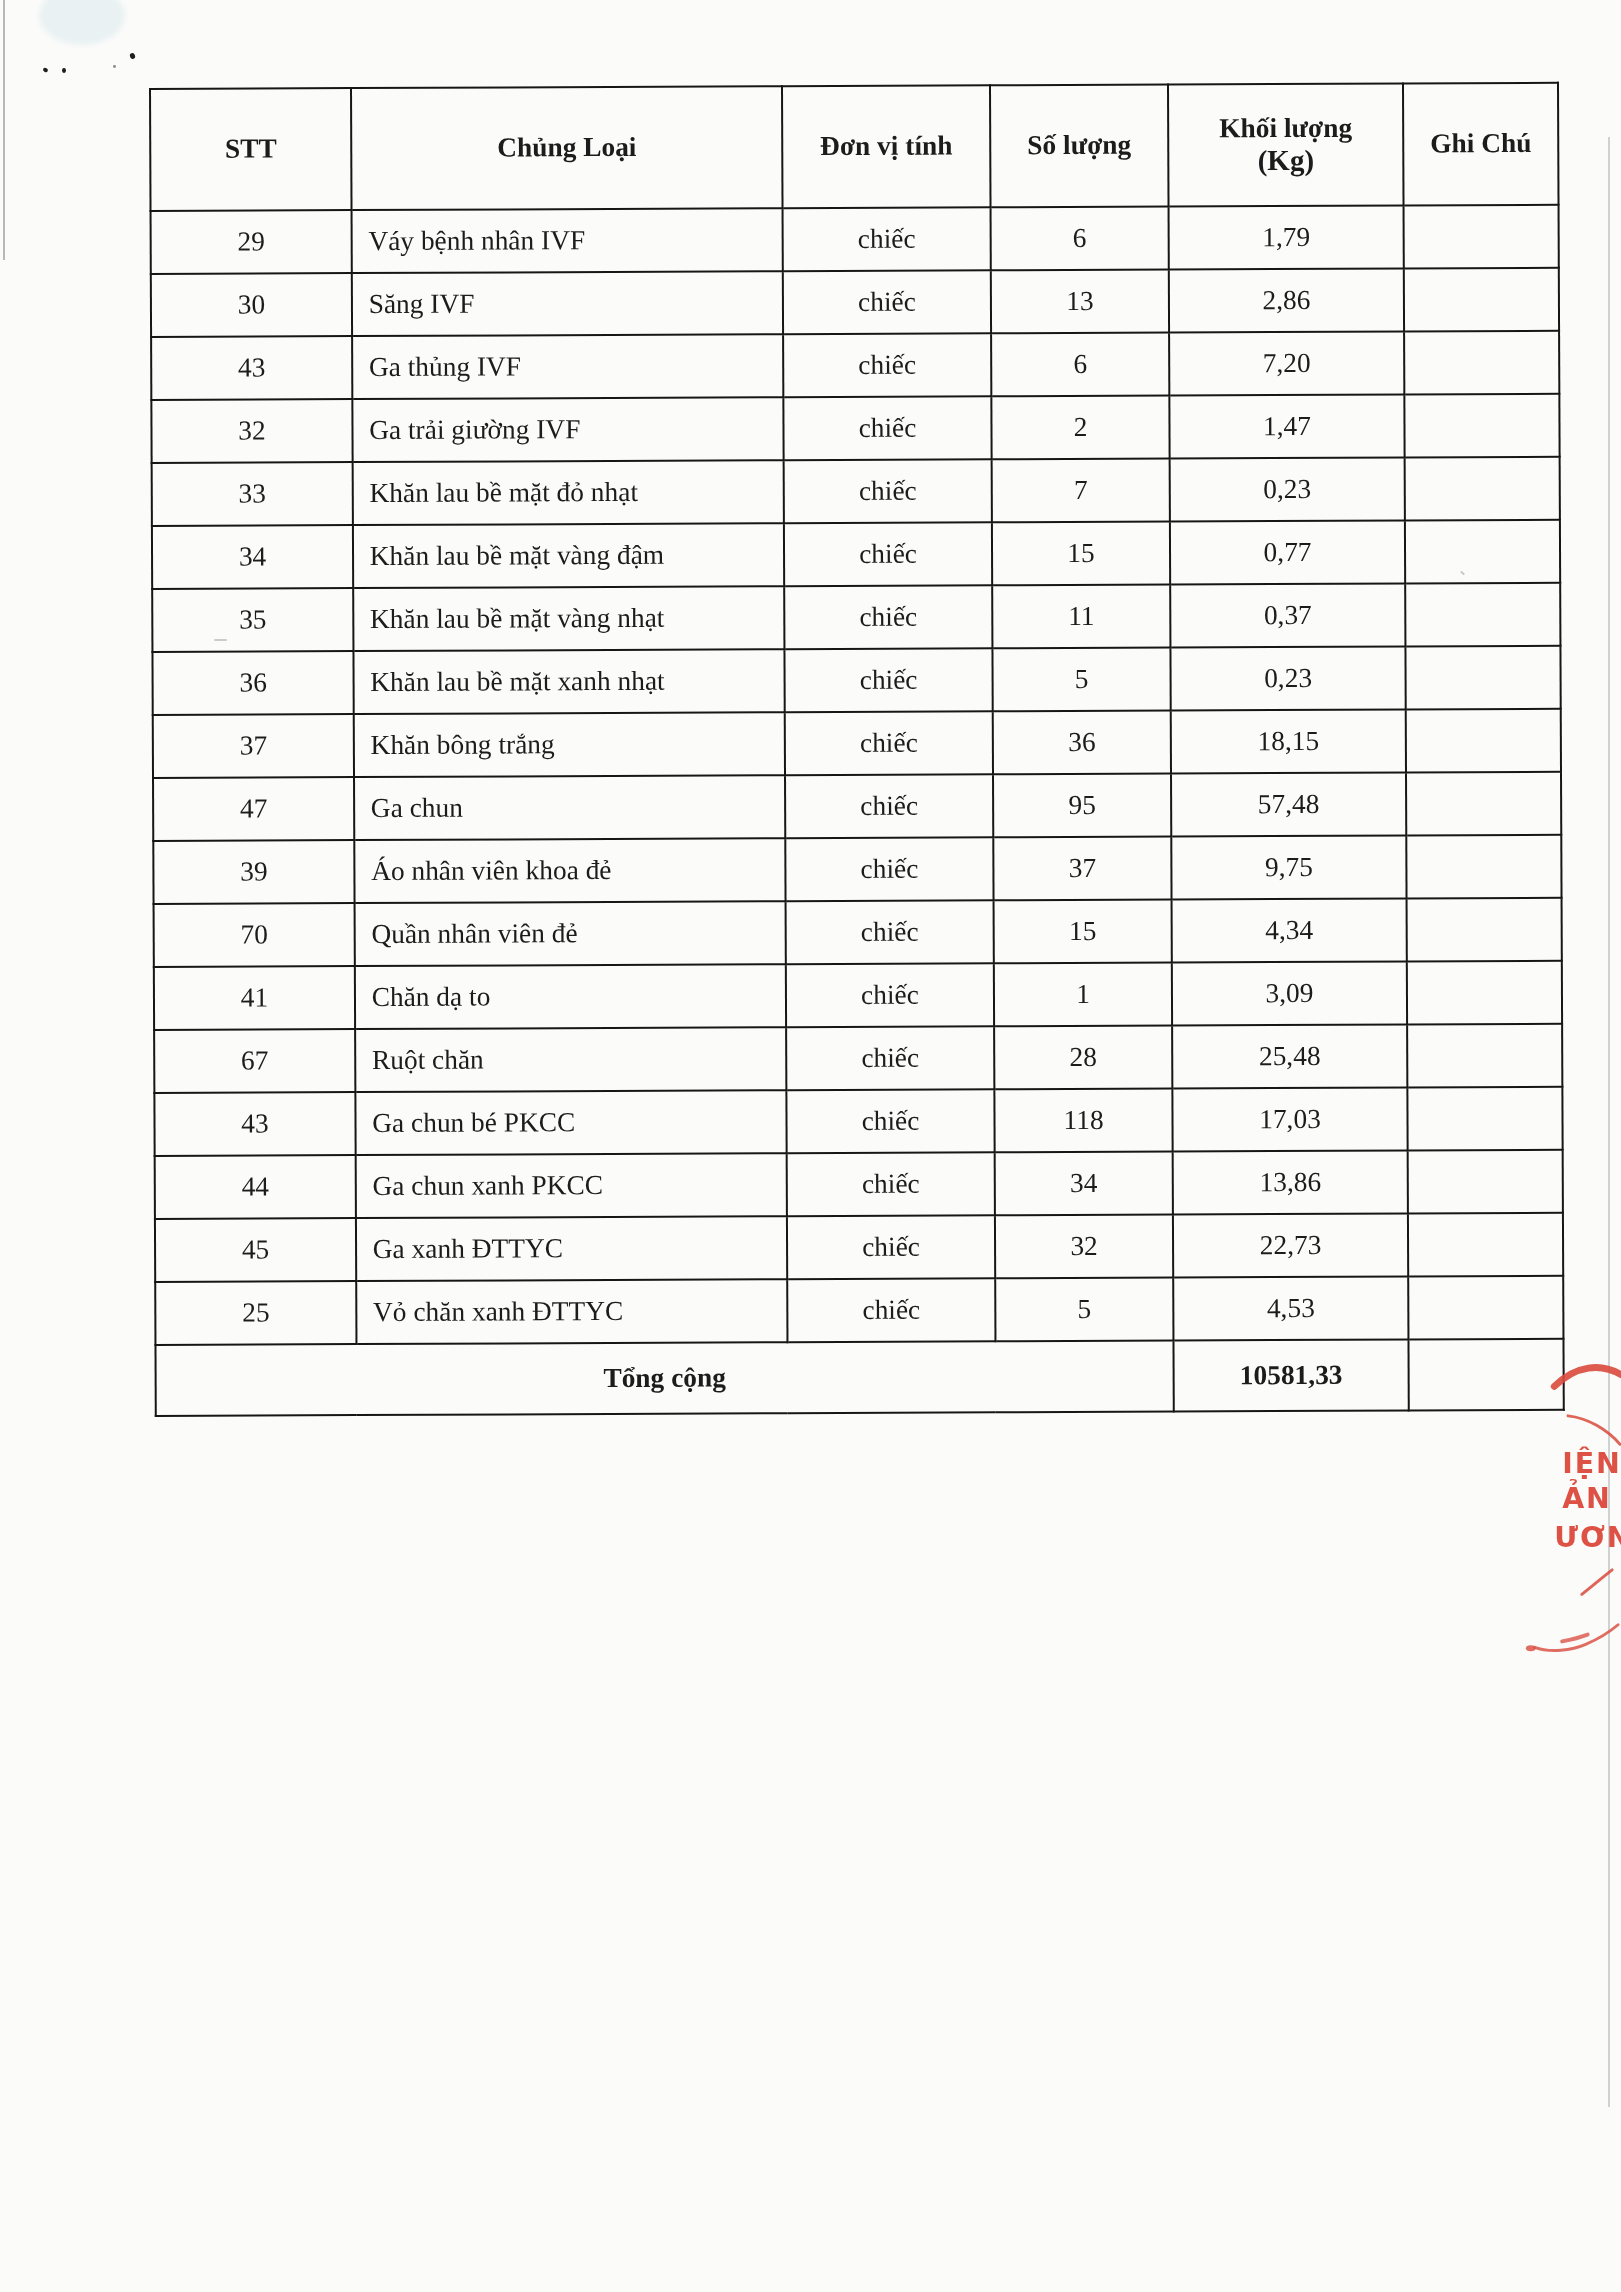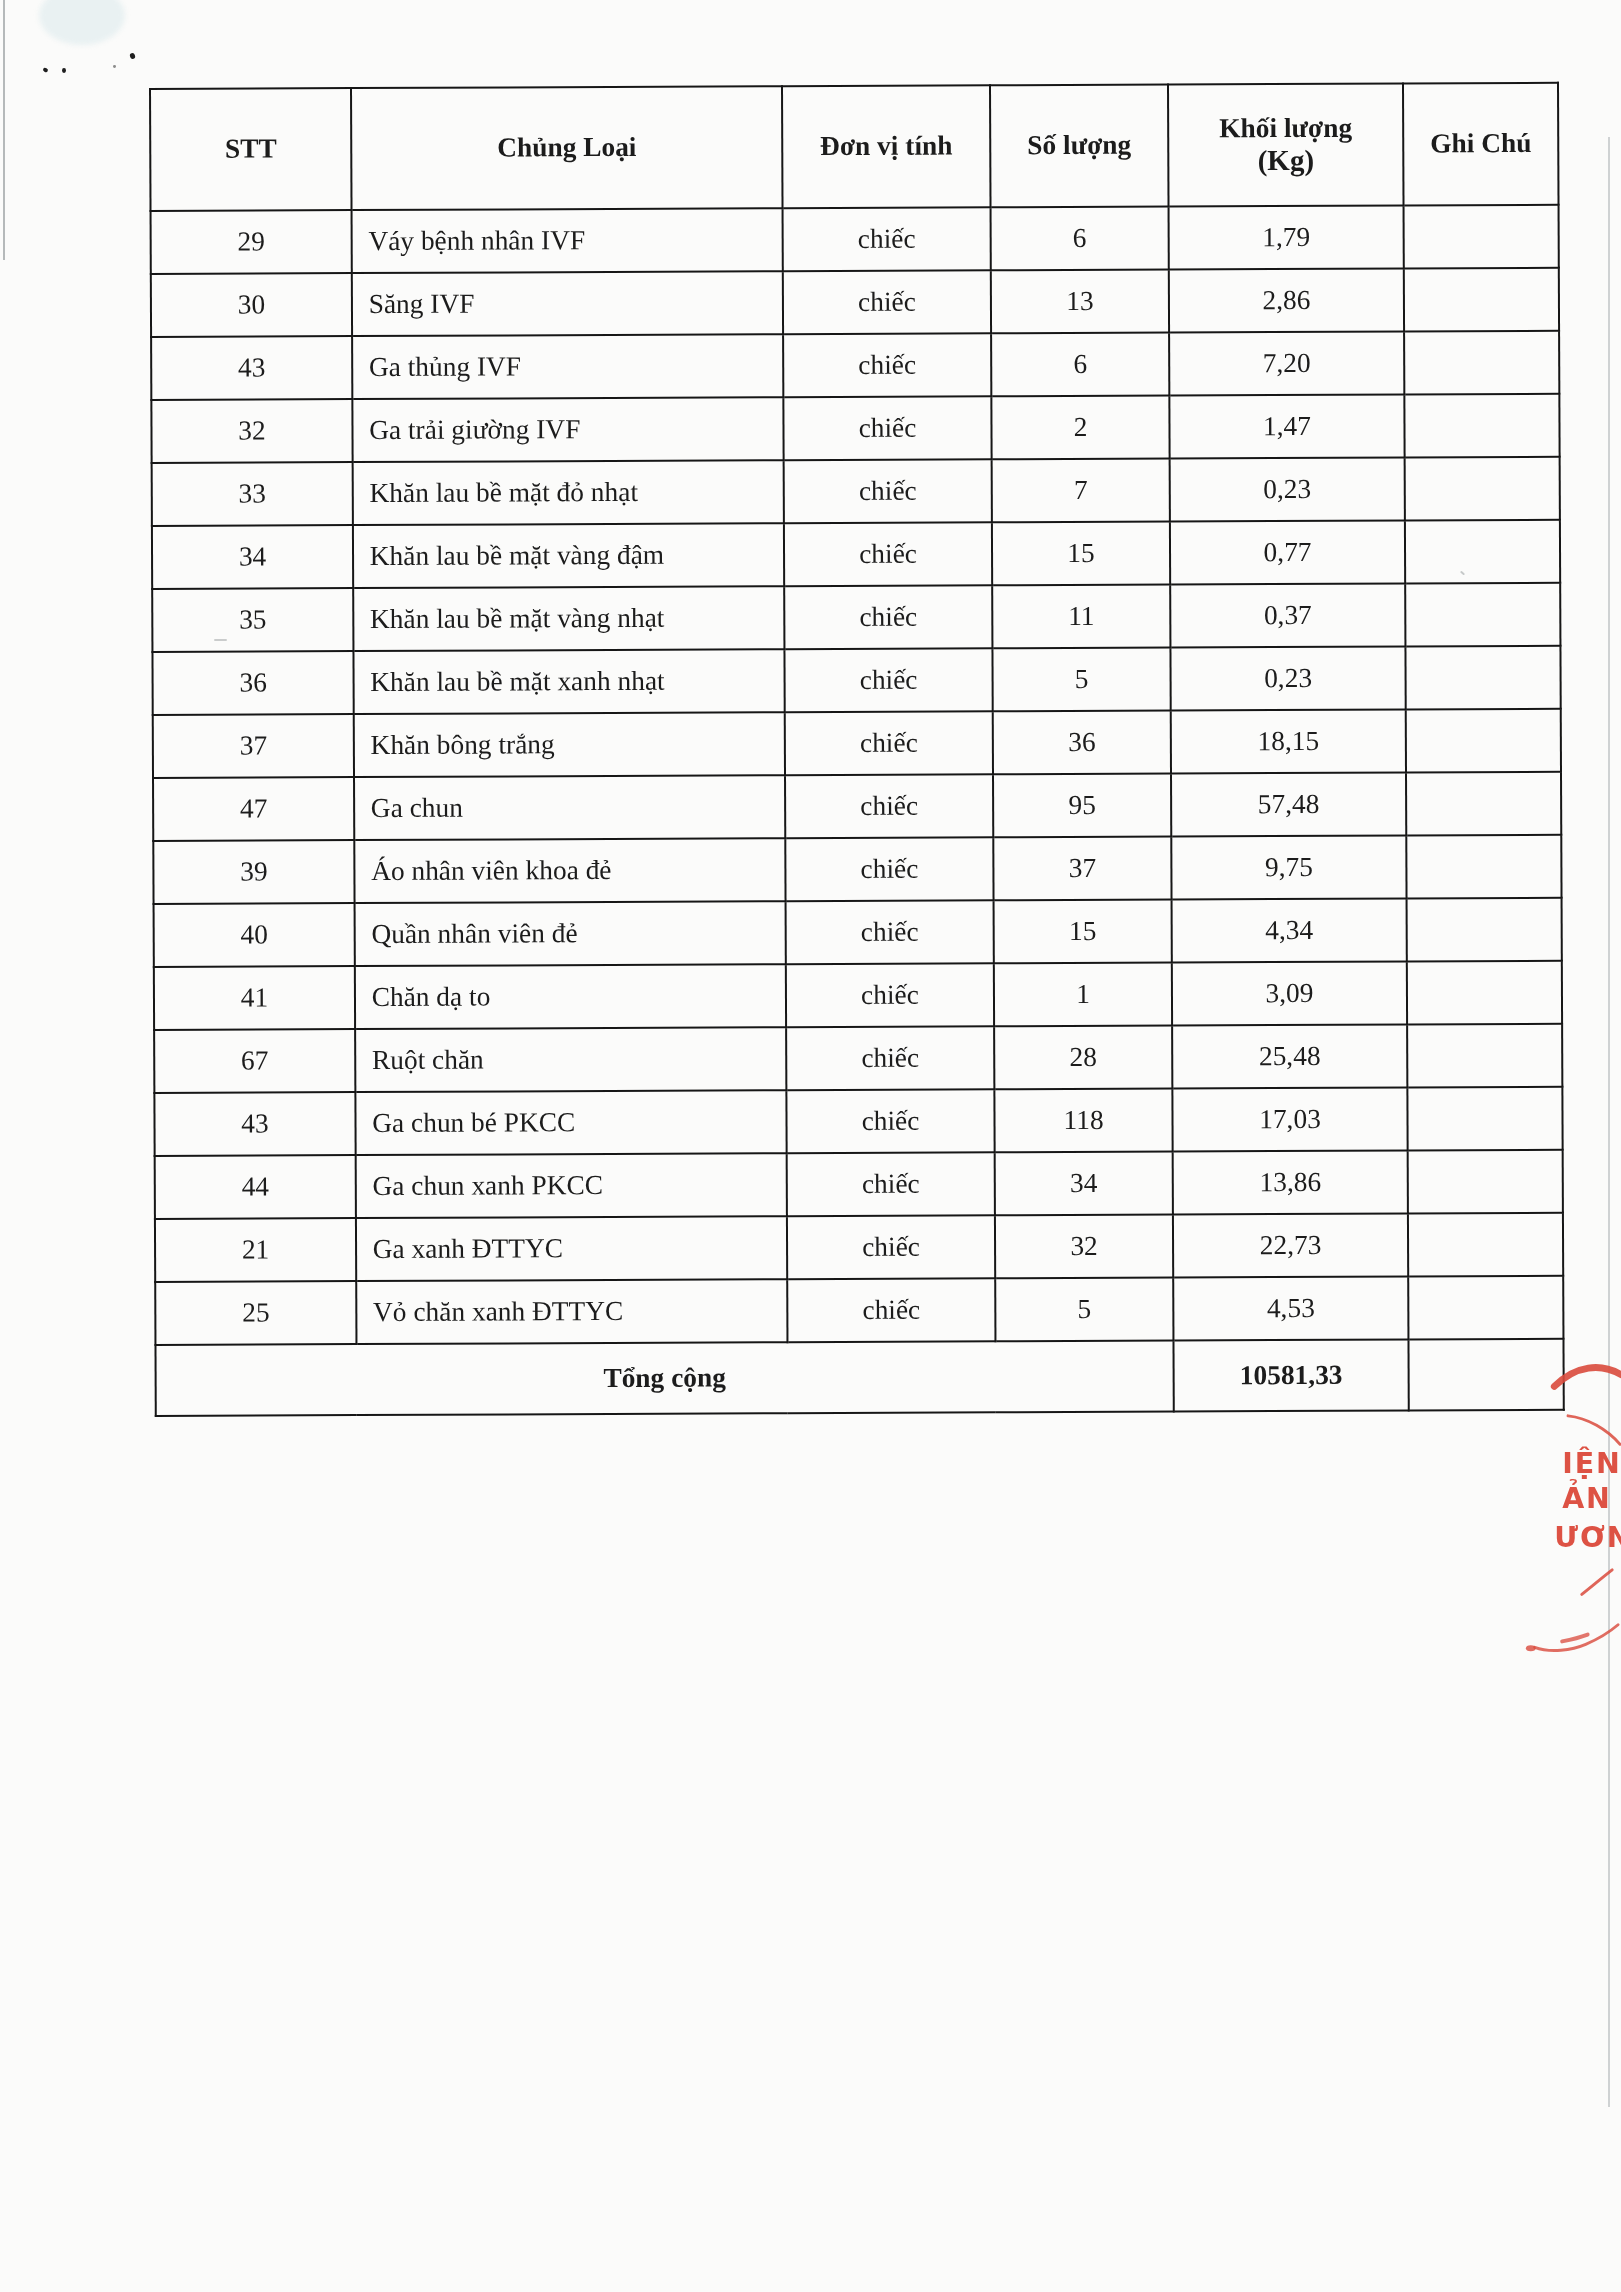--- a/index.html
+++ b/index.html
@@ -175,21 +175,21 @@
   </tr>
         <tr>
     <td>39</td>
     <td class="name">Áo nhân viên khoa đẻ</td>
     <td>chiếc</td>
     <td>37</td>
     <td>9,75</td>
     <td></td>
   </tr>
         <tr>
-    <td>40</td>
+    <td>70</td>
     <td class="name">Quần nhân viên đẻ</td>
     <td>chiếc</td>
     <td>15</td>
     <td>4,34</td>
     <td></td>
   </tr>
         <tr>
     <td>41</td>
     <td class="name">Chăn dạ to</td>
     <td>chiếc</td>
@@ -215,21 +215,21 @@
   </tr>
         <tr>
     <td>44</td>
     <td class="name">Ga chun xanh PKCC</td>
     <td>chiếc</td>
     <td>34</td>
     <td>13,86</td>
     <td></td>
   </tr>
         <tr>
-    <td>21</td>
+    <td>45</td>
     <td class="name">Ga xanh ĐTTYC</td>
     <td>chiếc</td>
     <td>32</td>
     <td>22,73</td>
     <td></td>
   </tr>
         <tr>
     <td>25</td>
     <td class="name">Vỏ chăn xanh ĐTTYC</td>
     <td>chiếc</td>

